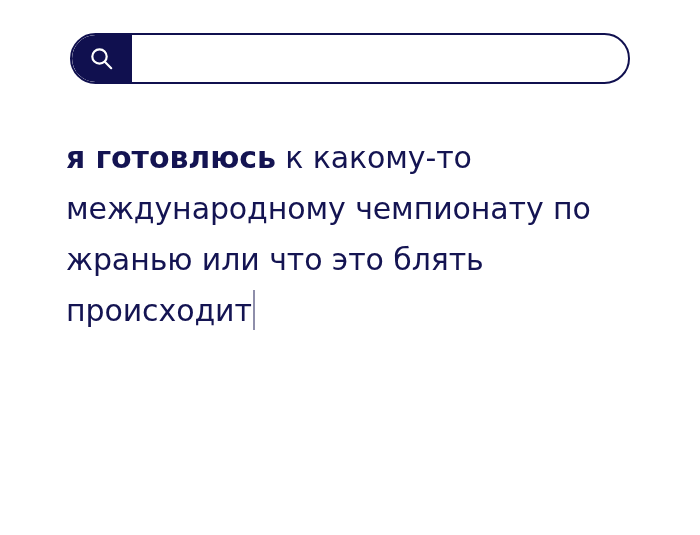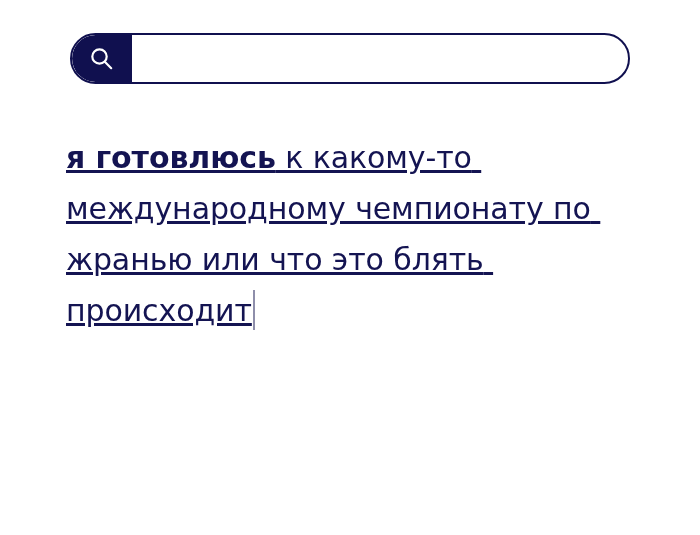--- a/index.html
+++ b/index.html
@@ -73,21 +73,20 @@
     left: 66px;
     top: 132px;
     width: 600px;
     color: #141452;
     font-size: 30px;
     line-height: 51px;
     letter-spacing: -0.1px;
     font-weight: 400;
     white-space: pre-wrap;
     word-break: normal;
-    text-decoration: underline;
   }
 
   .caption .lead {
     font-weight: 700;
   }
 
   .caption-body {
     font-weight: 400;
   }
 

